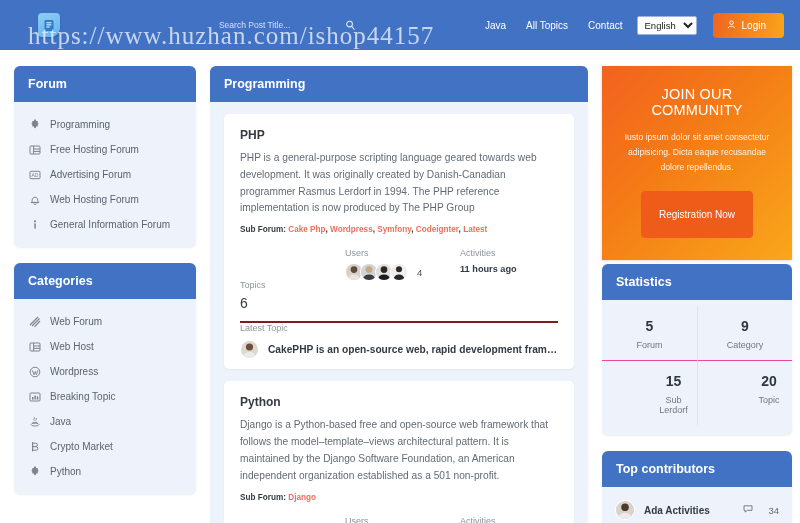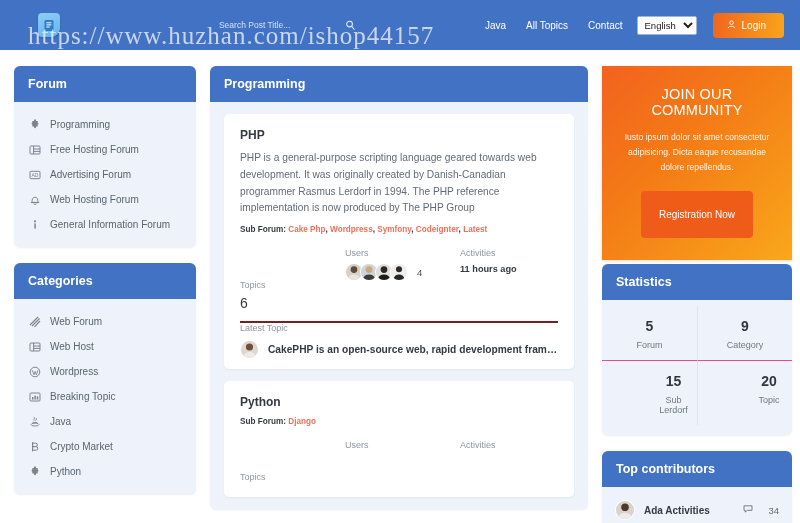--- a/index.html
+++ b/index.html
@@ -527,20 +527,21 @@
                     <ellipse cx="10" cy="19" rx="7.4" ry="6" fill="#eceaea"></ellipse>
                   </svg>
               </span>
               <span class="latest-text">CakePHP is an open-source web, rapid development framewo...</span>
             </div>
           </div>
         </div>
 
         <div class="forum-card">
           <div class="fc-title">Python</div>
+          <div class="fc-desc">Django is a Python-based free and open-source web framework that follows the model–template–views architectural pattern. It is maintained by the Django Software Foundation, an American independent organization established as a 501 non-profit.</div>
           <div class="fc-sub">
             <span>Sub Forum:</span>
             <a href="#">Django</a>
           </div>
           <div class="fc-stats">
             <div class="stat-block sb-topics">
               <div class="stat-label">Topics</div>
             </div>
             <div class="stat-block sb-users">
               <div class="stat-label">Users</div>

